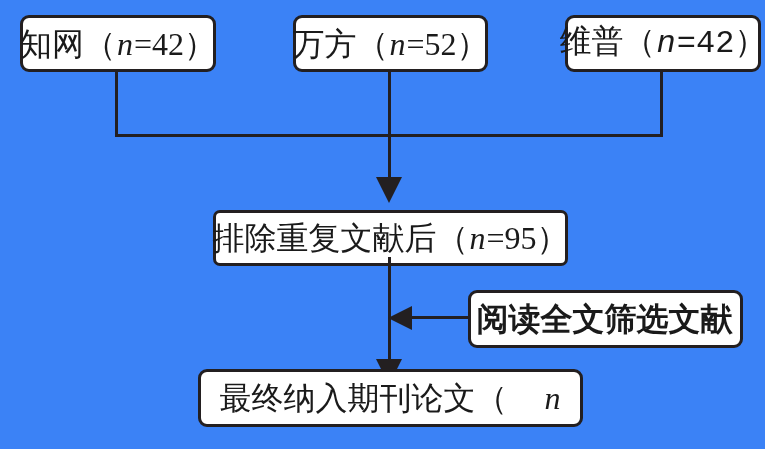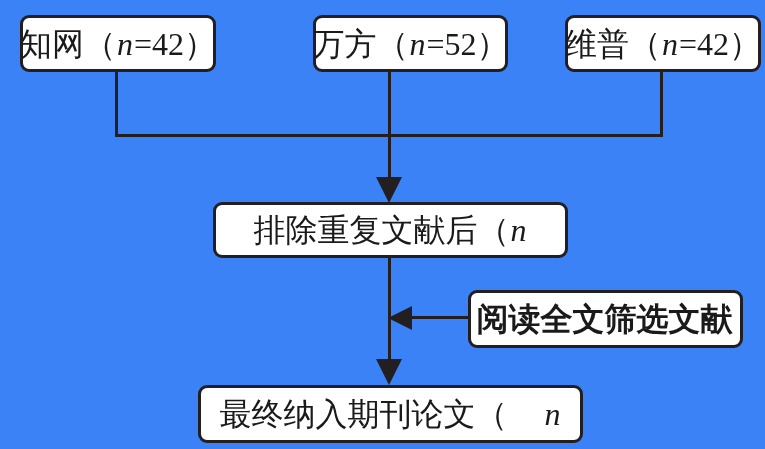--- a/index.html
+++ b/index.html
@@ -49,26 +49,26 @@
     position: absolute;
     width: 0;
     height: 0;
     border-top: 12px solid transparent;
     border-bottom: 12px solid transparent;
     border-right: 24px solid #231f20;
   }
 
   
   #box-cnki     { left: 20px;  top: 15px;  width: 196px; height: 57px; }
-  #box-wanfang  { left: 293px; top: 15px;  width: 195px; height: 57px; margin-left: 20px; }
-  #box-weipu    { left: 565px; top: 15px;  width: 196px; height: 57px; }
+  #box-wanfang  { left: 293px; top: 15px;  width: 195px; height: 57px; }
+  #box-weipu    { left: 565px; top: 15px;  width: 196px; height: 57px; font-family: Liberation Mono, monospace; }
   
-  #box-dedup    { left: 213px; top: 202px; width: 355px; height: 56px; }
+  #box-dedup    { left: 213px; top: 210px; width: 355px; height: 56px; border-radius: 7px; }
   #box-fulltext { left: 468px; top: 290px; width: 275px; height: 58px; font-weight: bold; }
-  #box-final    { left: 198px; top: 385px; width: 385px; height: 58px; gap: 36px; }
+  #box-final    { left: 198px; top: 369px; width: 385px; height: 58px; gap: 36px; }
 
   
   #stub-cnki    { left: 115px; top: 71px;  width: 3px;   height: 66px; }
   #stub-wanfang { left: 388px; top: 71px;  width: 3px;   height: 108px; }
   #stub-weipu   { left: 660px; top: 71px;  width: 3px;   height: 66px; }
   #merge-line   { left: 115px; top: 134px; width: 548px; height: 3px; }
   #arrow-to-dedup { left: 376px; top: 177px; }
   #line-dedup-final { left: 388px; top: 257px; width: 3px; height: 102px; }
   #arrow-to-final { left: 376px; top: 359px; }
   #side-line    { left: 410px; top: 316px; width: 58px;  height: 3px; }
@@ -97,20 +97,21 @@
 
   <div class="line" id="stub-cnki"></div>
   <div class="line" id="stub-wanfang"></div>
   <div class="line" id="stub-weipu"></div>
   <div class="line" id="merge-line"></div>
   <div class="arrow-down" id="arrow-to-dedup"></div>
 
   <div class="box" id="box-dedup">
     <span>排除重复文献后（</span>
       <span class="nvar">n</span>
+      <span>=95）</span>
   </div>
 
   <div class="line" id="line-dedup-final"></div>
   <div class="arrow-left" id="arrow-side"></div>
   <div class="line" id="side-line"></div>
   <div class="box" id="box-fulltext">
     <span>阅读全文筛选文献</span>
       <span class="nvar"></span>
       <span></span>
   </div>

